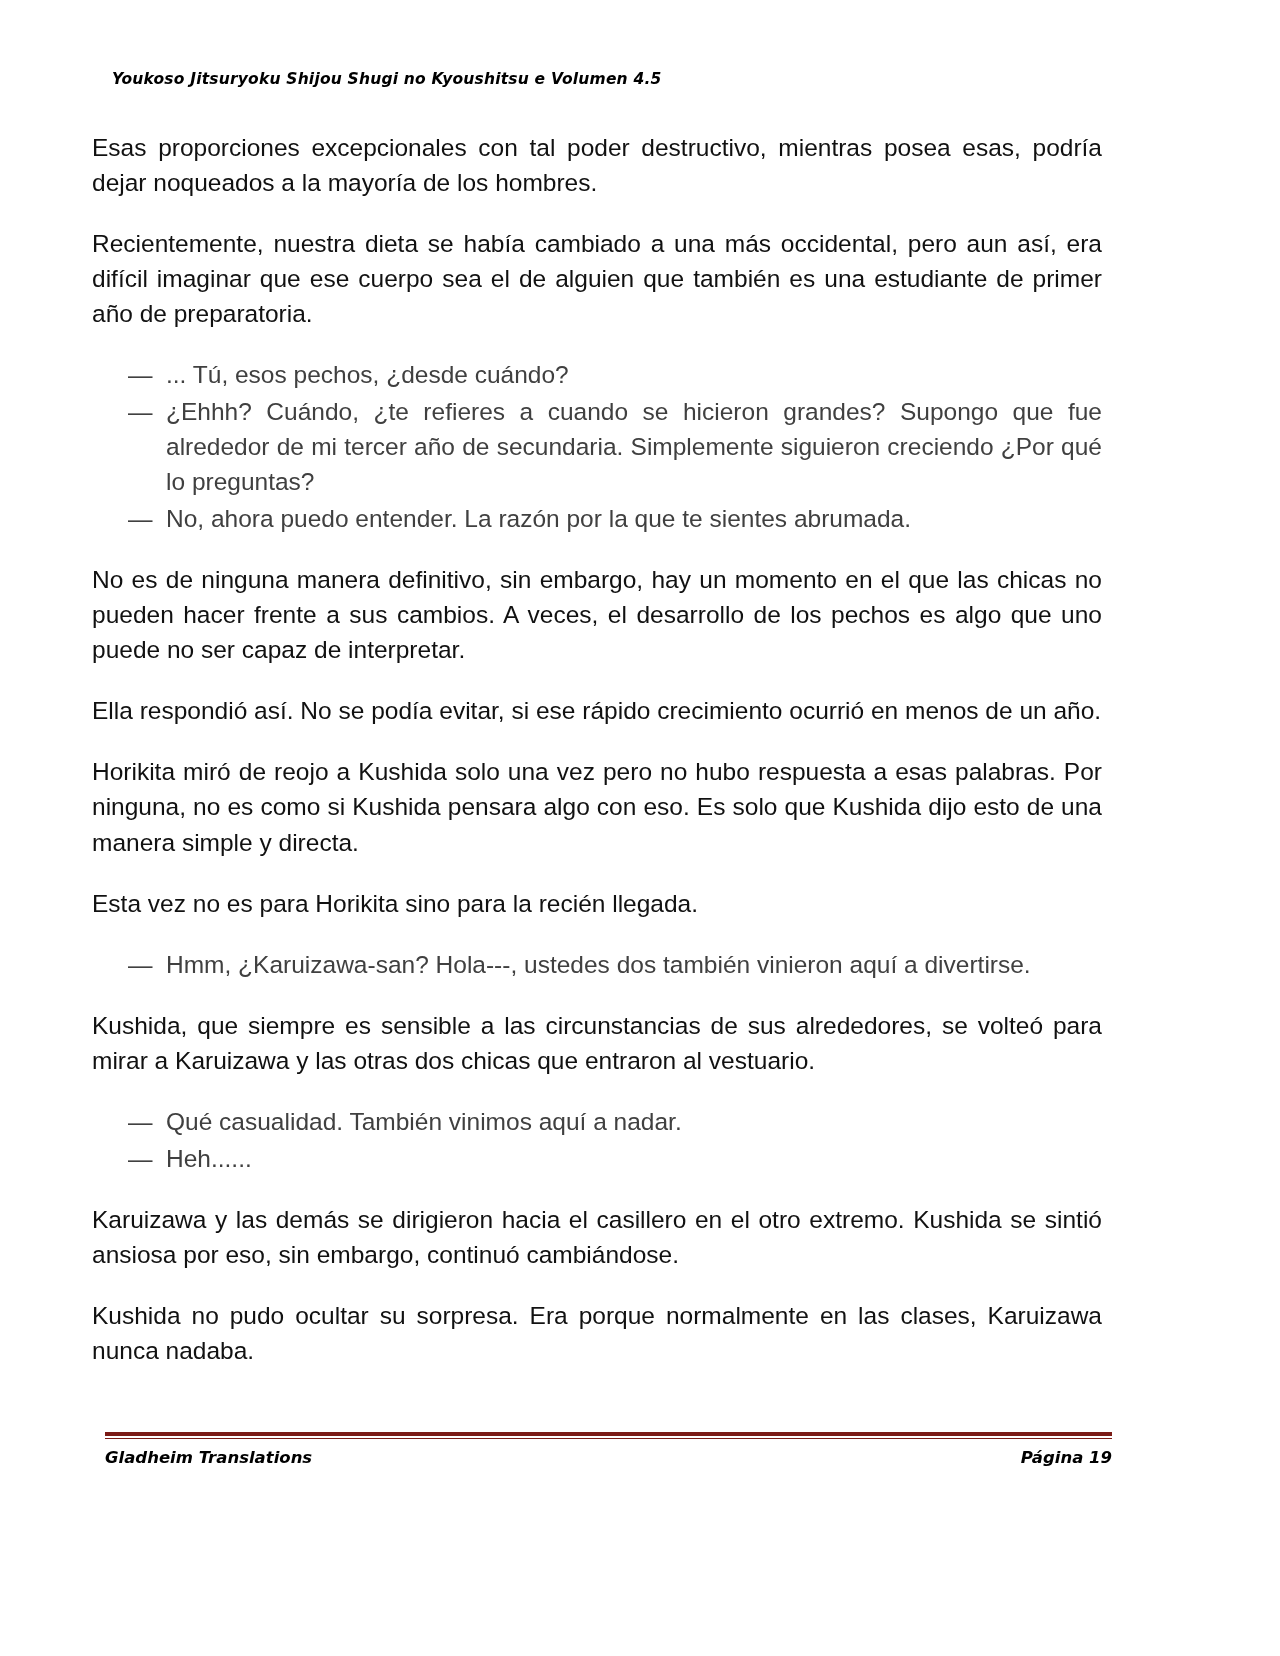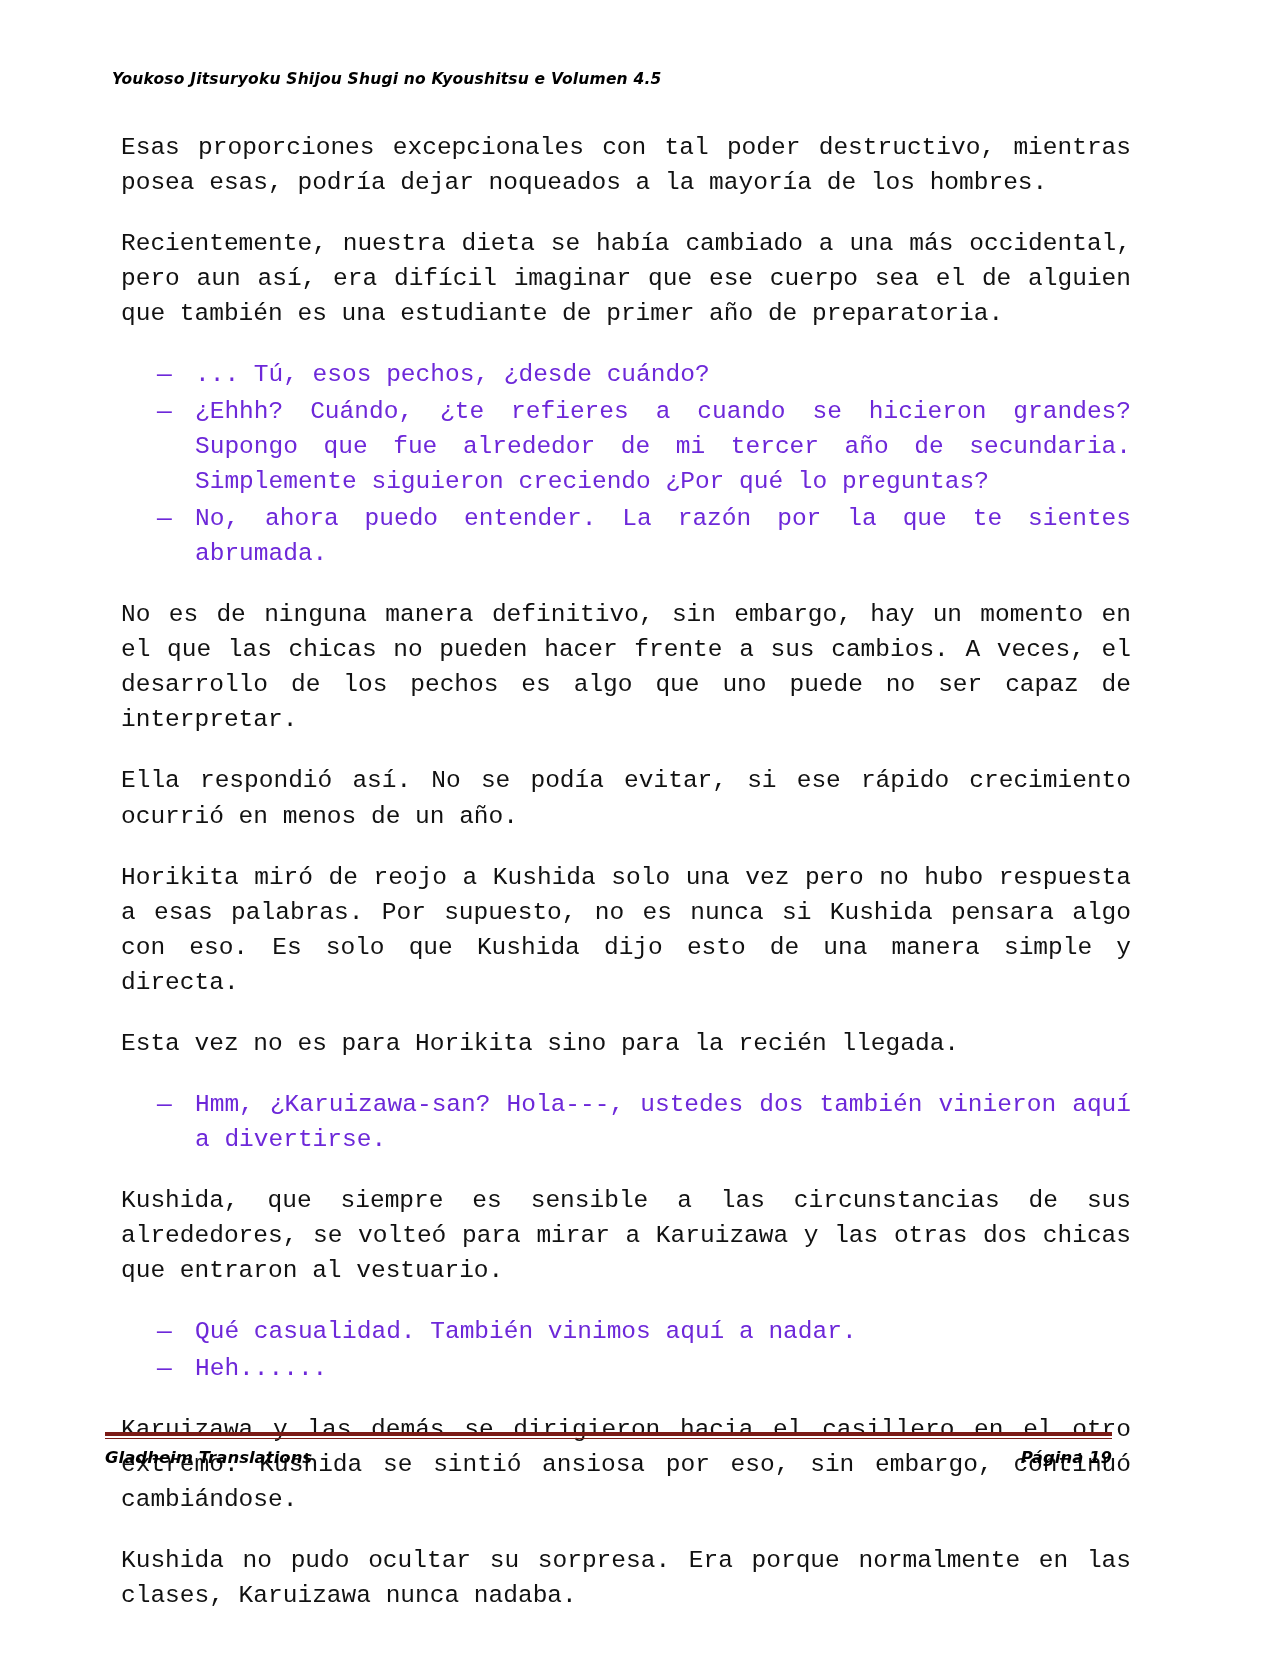--- a/index.html
+++ b/index.html
@@ -34,24 +34,23 @@
     font-family: "DejaVu Sans", sans-serif;
     font-weight: bold;
     font-style: italic;
     font-size: 15.5px;
     letter-spacing: 0.2px;
     color: #000000;
     white-space: nowrap;
   }
   .content {
     position: absolute;
-    left: 121px;
+    left: 92px;
     top: 130px;
     width: 1010px;
-    font-family: Liberation Mono, monospace;
   }
   p.para {
     margin: 0 0 26px 0;
     font-size: 24.5px;
     line-height: 1.43;
     text-align: justify;
     text-justify: inter-word;
     color: #111111;
   }
   ul.dialogue {
@@ -60,21 +59,21 @@
     padding: 0 0 0 36px;
   }
   ul.dialogue li {
     font-size: 24.5px;
     line-height: 1.43;
     text-align: justify;
     text-justify: inter-word;
     margin: 0 0 2px 0;
     padding-left: 38px;
     text-indent: -38px;
-    color: #6d28d9;
+    color: #404040;
   }
   ul.dialogue li .dash {
     display: inline-block;
     width: 38px;
     text-indent: 0;
   }
   .footer-rule {
     position: absolute;
     left: 105px;
     top: 1432px;
@@ -126,21 +125,21 @@
     <ul class="dialogue">
       <li><span class="dash">—</span><span>... Tú, esos pechos, ¿desde cuándo?</span></li>
       <li><span class="dash">—</span><span>¿Ehhh? Cuándo, ¿te refieres a cuando se hicieron grandes? Supongo que fue alrededor de mi tercer año de secundaria. Simplemente siguieron creciendo ¿Por qué lo preguntas?</span></li>
       <li><span class="dash">—</span><span>No, ahora puedo entender. La razón por la que te sientes abrumada.</span></li>
     </ul>
 
     <p class="para">No es de ninguna manera definitivo, sin embargo, hay un momento en el que las chicas no pueden hacer frente a sus cambios. A veces, el desarrollo de los pechos es algo que uno puede no ser capaz de interpretar.</p>
 
     <p class="para">Ella respondió así. No se podía evitar, si ese rápido crecimiento ocurrió en menos de un año.</p>
 
-    <p class="para">Horikita miró de reojo a Kushida solo una vez pero no hubo respuesta a esas palabras. Por supuesto, no es nunca si Kushida pensara algo con eso. Es solo que Kushida dijo esto de una manera simple y directa.</p>
+    <p class="para">Horikita miró de reojo a Kushida solo una vez pero no hubo respuesta a esas palabras. Por ninguna, no es como si Kushida pensara algo con eso. Es solo que Kushida dijo esto de una manera simple y directa.</p>
 
     <p class="para">Esta vez no es para Horikita sino para la recién llegada.</p>
 
     <ul class="dialogue">
       <li><span class="dash">—</span><span>Hmm, ¿Karuizawa-san? Hola---, ustedes dos también vinieron aquí a divertirse.</span></li>
     </ul>
 
     <p class="para">Kushida, que siempre es sensible a las circunstancias de sus alrededores, se volteó para mirar a Karuizawa y las otras dos chicas que entraron al vestuario.</p>
 
     <ul class="dialogue">

